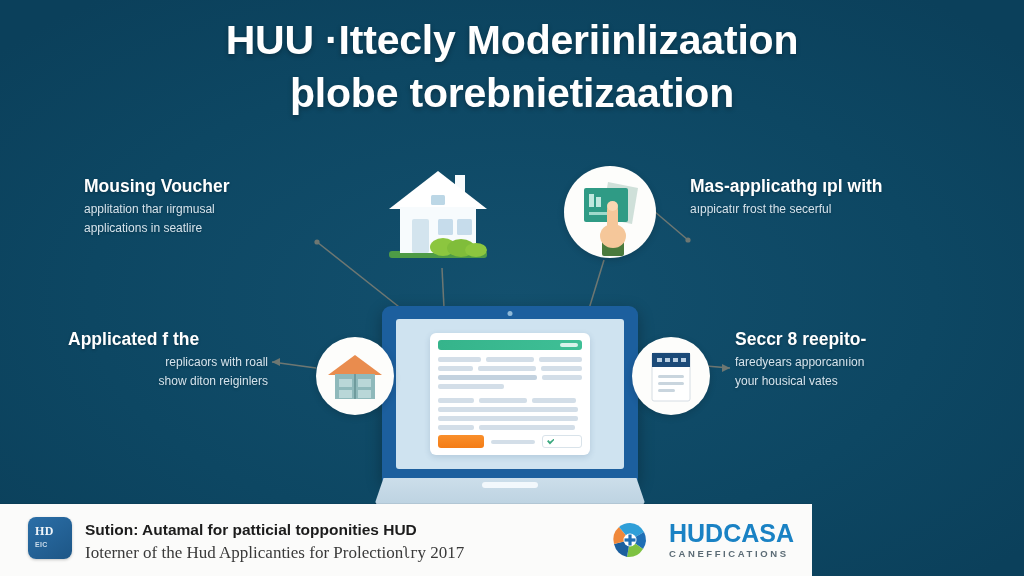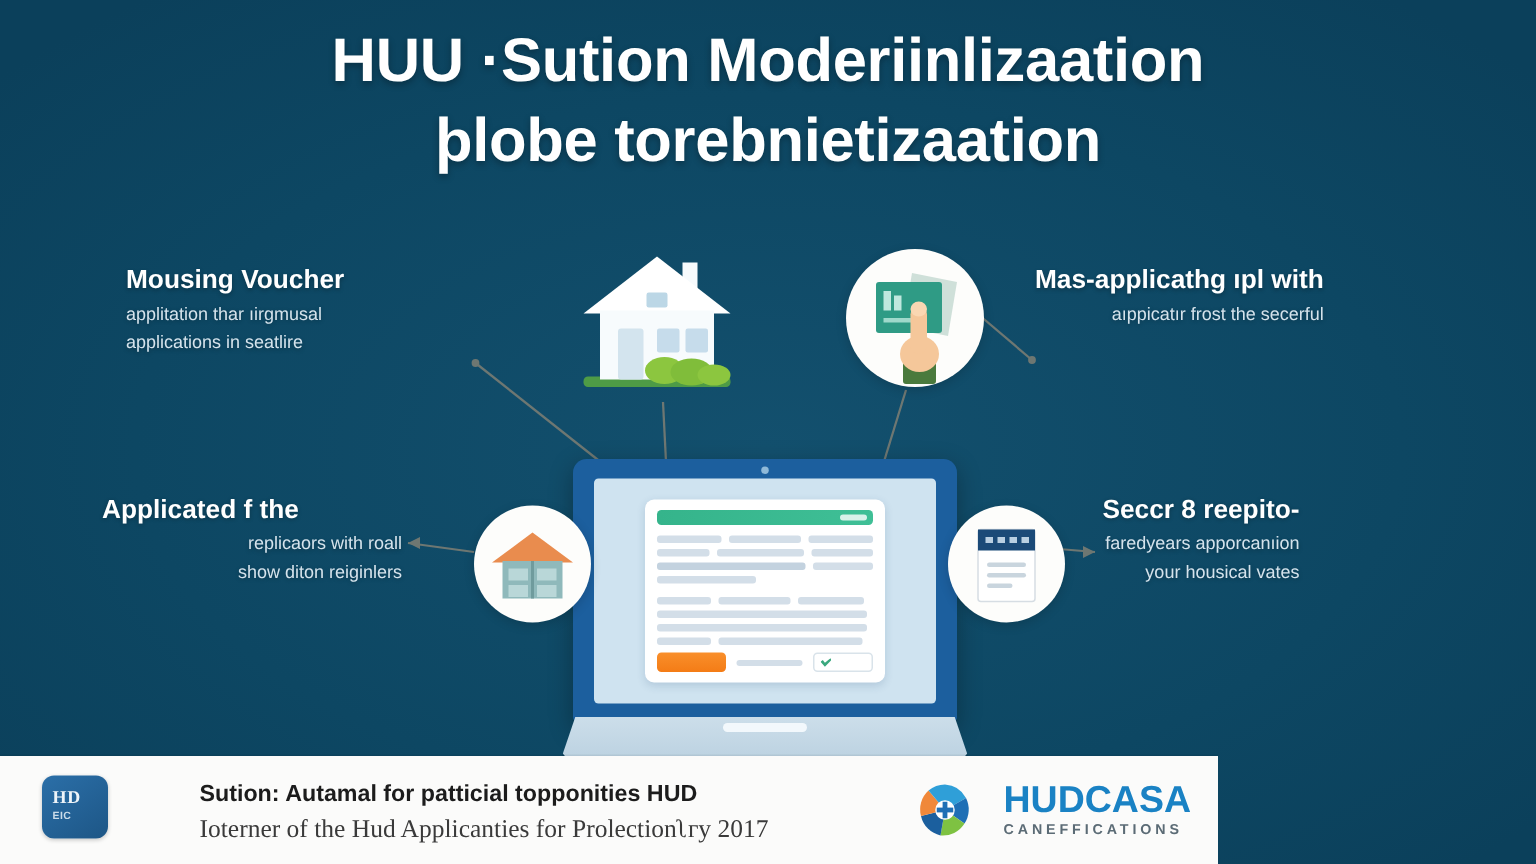--- a/index.html
+++ b/index.html
@@ -47,21 +47,21 @@
     white-space:nowrap;
   }
   .callout .c-line {
     color:#d5e3ec;
     font-size:12px;
     font-weight:400;
     line-height:1.52;
     text-shadow:0 1px 3px rgba(0,0,0,.25);
     white-space:nowrap;
   }
-  .callout.right { text-align:right; }
+  .callout.right { text-align:left; }
 
   #callout-tl { left:84px;  top:174px; }
   #callout-tr { left:690px; top:174px; }
   #callout-bl { left:68px;  top:327px; text-align:right; width:200px;}
   #callout-bl .c-head { text-align:left; padding-right:10px;}
   #callout-br { left:735px; top:327px; }
 
   
   #connectors { position:absolute; inset:0; z-index:3; }
 
@@ -174,21 +174,21 @@
   #hud-badge .bg-top {
     position:absolute; left:7px; top:8px; width:30px; height:13px;
     color:#eef4f9; font-size:12px; font-weight:bold; letter-spacing:.5px;
     font-family:"Liberation Serif", serif; line-height:13px;
   }
   #hud-badge .bg-bot {
     position:absolute; left:7px; top:23px; width:32px; height:9px;
     color:#cbdcea; font-size:7px; font-weight:bold; letter-spacing:.3px;
     line-height:9px;
   }
-  #footer-text { padding-top:2px;margin-left:48px; }
+  #footer-text { padding-top:2px; }
   #footer-title {
     color:#1c1c1c; font-size:15.5px; font-weight:bold; line-height:1.42;
     white-space:nowrap;
   }
   #footer-sub {
     color:#3a3a3a; font-size:17px; font-weight:400; line-height:1.45;
     white-space:nowrap;
     font-family:Liberation Serif, serif;
   }
 
@@ -206,21 +206,21 @@
     color:#5b6b75; font-size:9.5px; font-weight:bold; letter-spacing:2.6px;
     line-height:13px; margin-top:1px;
   }
 </style>
 </head>
 <body>
 
 <div id="stage">
 
   <div id="title-area">
-    <div class="title-line">HUU ·Sution Moderiinlizaation</div>
+    <div class="title-line">HUU ·Ittecly Moderiinlizaation</div>
     <div class="title-line">þlobe torebnietizaation</div>
   </div>
 
   <svg id="connectors" width="1024" height="576" viewBox="0 0 1024 576">
     <g stroke="#7f7f74" stroke-width="1.5" fill="none" opacity="0.85">
 
       <line x1="317" y1="242" x2="408" y2="314"></line>
       <circle cx="317" cy="242" r="2.6" fill="#7f7f74" stroke="none"></circle>
 
       <line x1="442" y1="268" x2="444" y2="308"></line>

